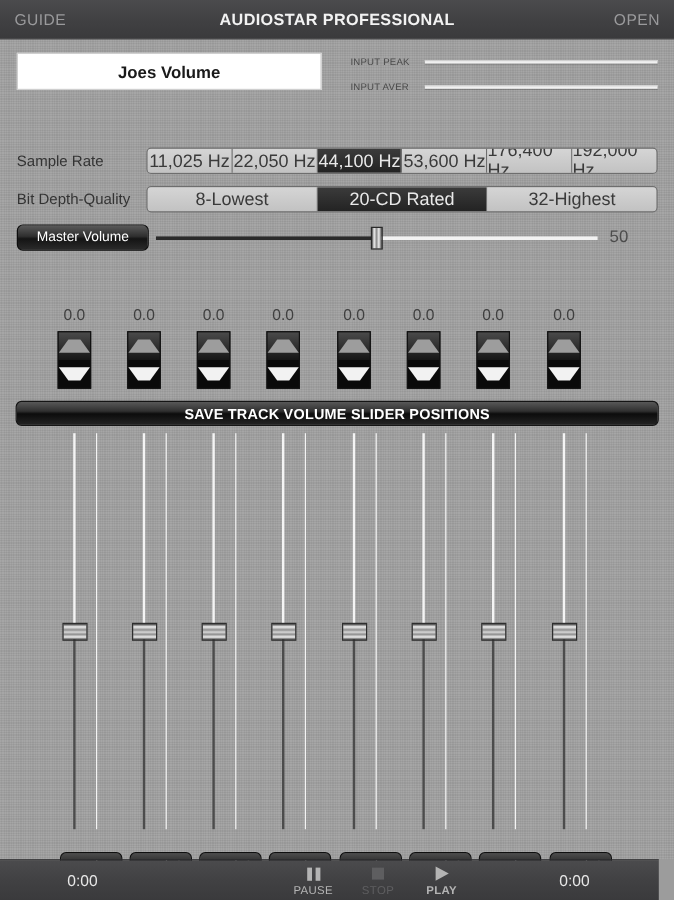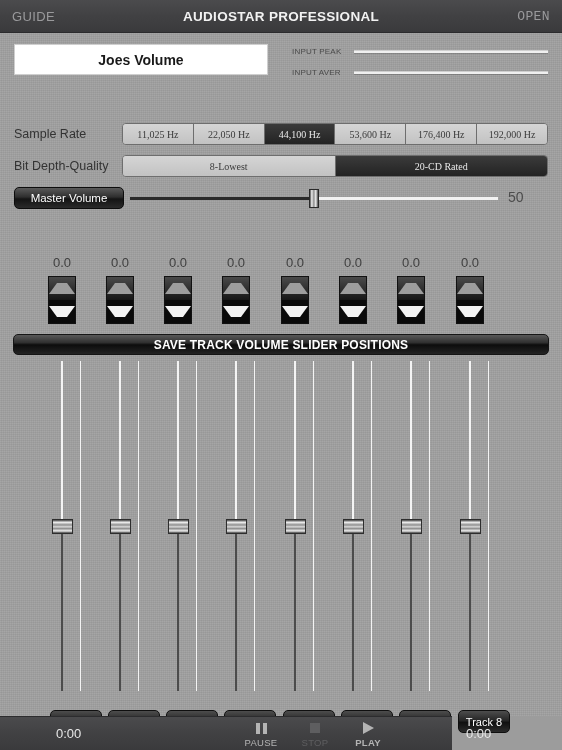--- a/index.html
+++ b/index.html
@@ -17,21 +17,21 @@
       repeating-linear-gradient(90deg, rgba(255,255,255,.03) 0 1px, rgba(0,0,0,.025) 1px 2px);
   }
   
   #topbar {
     position:absolute; left:0; top:0; width:562px; height:33px;
     background:linear-gradient(180deg,#4b4b4d 0%,#414143 50%,#3a3a3c 100%);
     border-bottom:1px solid #2c2c2e;
     display:flex; align-items:center;
   }
   #topbar .side { width:110px; padding:0 12px; font-size:13px; color:#9a9a9c; letter-spacing:.4px; }
-  #topbar .side.right { text-align:right;font-family:Liberation Mono, monospace; }
+  #topbar .side.right { text-align:right; }
   #topbar .title { flex:1; text-align:center; font-size:13.5px; font-weight:bold; color:#f2f2f2; letter-spacing:.3px; }
 
   
   #main {
     position:absolute; left:0; top:33px; width:562px; height:683px;
   }
 
   
   #namefield {
     position:absolute; left:14px; top:11px; width:254px; height:31px;
@@ -55,24 +55,23 @@
   
   .segmented {
     position:absolute; left:122px; width:426px; height:22px;
     border:1px solid #6e6e6e; border-radius:4px; overflow:hidden;
     display:flex; background:#bdbdbd;
   }
   #seg-samplerate { top:90px; }
   #seg-bitdepth   { top:122px; }
   .segmented .seg {
     flex:1; display:flex; align-items:center; justify-content:center;
-    font-size:10px; color:#3a3a3a;
+    font-size:15px; color:#3a3a3a;
     background:linear-gradient(180deg,#d5d5d5 0%, #c2c2c2 100%);
     border-right:1px solid #6e6e6e;
-    font-family:Liberation Serif, serif;
   }
   .segmented .seg:last-child { border-right:none; }
   .segmented .seg.on {
     background:linear-gradient(180deg,#3b3b3b 0%, #232323 100%);
     color:#e9e9e9;
   }
 
   
   #masterbtn {
     position:absolute; left:14px; top:154px; width:110px; height:22px;
@@ -157,21 +156,21 @@
   .trackbtn {
     position:absolute; top:677px; width:52px; height:23px;
     border-radius:5px; border:1px solid #0f0f0f;
     background:linear-gradient(180deg,#4d4d4d 0%,#262626 45%,#101010 55%,#2b2b2b 100%);
     color:#fff; font-size:11px;
     display:flex; align-items:center; justify-content:center;
   }
 
   
   #bottombar {
-    position:absolute; left:0; top:716px; width:452px; height:34px;
+    position:absolute; left:0; top:716px; width:549px; height:34px;
     background:linear-gradient(180deg,#4b4b4d 0%,#414143 50%,#3a3a3c 100%);
     border-top:1px solid #2c2c2e;
     padding-left:16px;
   }
   #bottombar .time {
     position:absolute; top:9px; font-size:13px; color:#e8e8e8;
   }
   #time-left  { left:56px; }
   #time-right { left:466px; }
   .transport {
@@ -219,20 +218,21 @@
       <div class="seg on">44,100 Hz</div>
       <div class="seg">53,600 Hz</div>
       <div class="seg">176,400 Hz</div>
       <div class="seg">192,000 Hz</div>
     </div>
 
   <div class="rowlabel" id="lbl-bitdepth">Bit Depth-Quality</div>
   <div class="segmented" id="seg-bitdepth">
       <div class="seg">8-Lowest</div>
       <div class="seg on">20-CD Rated</div>
+      <div class="seg">32-Highest</div>
     </div>
 
   <div id="masterbtn">Master Volume</div>
   <div id="mastertrack">
     <div class="fill-left"></div>
     <div class="fill-right"></div>
     <div id="masterthumb"></div>
   </div>
   <div id="mastervalue">50</div>
 

